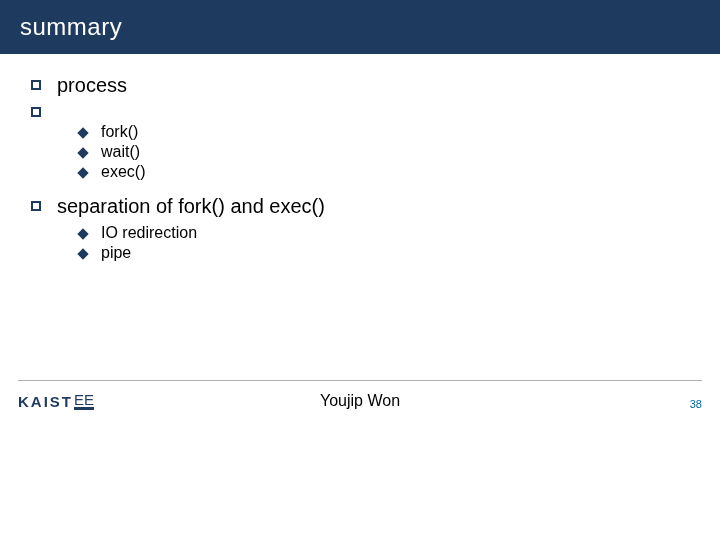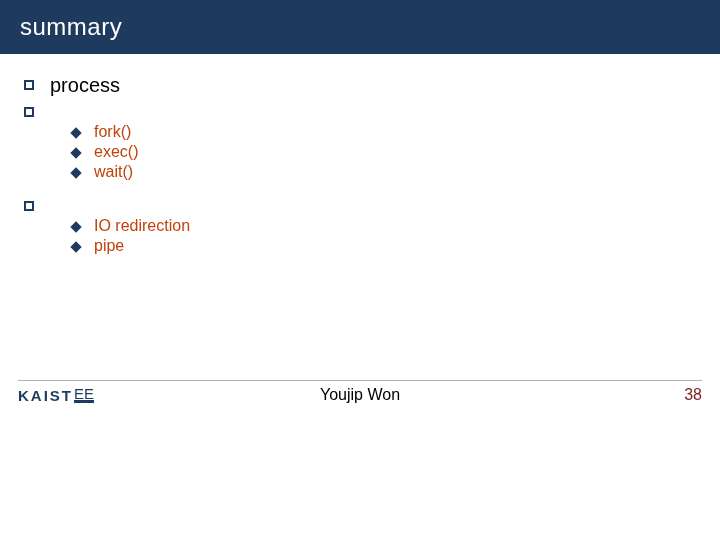--- a/index.html
+++ b/index.html
@@ -1,34 +1,34 @@
 <!DOCTYPE html>
 <html><head>
 <meta charset="utf-8">
 <style>
   * { margin: 0; padding: 0; box-sizing: border-box; }
   html, body { width: 720px; height: 540px; font-family: Arial, Helvetica, sans-serif; background: #fff; }
   .slide { width: 720px; height: 416px; position: relative; display: flex; flex-direction: column; }
   .titlebar { background: #1f3a5f; height: 54px; display: flex; align-items: center; padding-left: 20px; }
   .titlebar-text { color: #ffffff; font-size: 24px; font-weight: 400; letter-spacing: 0.5px; }
-  .content { flex: 1; padding: 20px 20px 0 20px; }
+  .content { flex: 1; padding: 20px 20px 0 27px; }
   .l1 { display: flex; align-items: flex-start; margin-bottom: 4px; }
   .l1 .bullet { width: 10px; height: 10px; border: 2px solid #1f3a5f; margin-top: 6px; margin-right: 16px; flex: none; margin-left: 4px; }
   .l1 .txt { font-size: 20px; color: #000; }
   .l2group { margin: 6px 0 14px 0; }
   .l2 { display: flex; align-items: flex-start; margin-bottom: 2px; padding-left: 52px; }
   .l2 .diamond { width: 8px; height: 8px; background: #1f3a5f; transform: rotate(45deg); margin-top: 6px; margin-right: 14px; flex: none; }
-  .l2 .txt { font-size: 16px; color: #c2410c; }
-  .footer { height: 36px; border-top: 0; display: flex; align-items: center; justify-content: space-between; padding: 0 18px 6px 18px; position: relative; }
+  .l2 .txt { font-size: 16px; color: #000000; }
+  .footer { height: 36px; border-top: 0; display: flex; align-items: flex-end; justify-content: space-between; padding: 0 18px 6px 18px; position: relative; }
   .footer-rule { position: absolute; left: 18px; right: 18px; top: 0; height: 1px; background: #b0b0b0; }
   .logo { display: flex; align-items: center; gap: 0; }
   .logo-main { color: #1f3a5f; font-weight: 900; font-size: 15px; letter-spacing: 2px; font-family: Arial, sans-serif; }
   .logo-sub { color: #1f3a5f; font-weight: 400; font-size: 15px; letter-spacing: 0; margin-left: 1px; border-bottom: 3px solid #1f3a5f; line-height: 0.9; }
   .author { font-size: 16px; color: #000; position: absolute; left: 50%; transform: translateX(-50%); }
-  .pagenum { font-size: 16px; color: #7f1d1d; }
+  .pagenum { font-size: 11px; color: #0369a1; }
 </style>
 </head>
 <body>
 
 <div class="slide">
   <div class="titlebar">
     <div class="titlebar-text">summary</div>
   </div>
 
   <div class="content">
@@ -41,30 +41,31 @@
       <span class="bullet"></span>
     </div>
 
     <div class="l2group">
       <div class="l2">
         <span class="diamond"></span>
         <span class="txt">fork()</span>
       </div>
       <div class="l2">
         <span class="diamond"></span>
-        <span class="txt">exec()</span>
+        <span class="txt">wait()</span>
       </div>
       <div class="l2">
         <span class="diamond"></span>
-        <span class="txt">wait()</span>
+        <span class="txt">exec()</span>
       </div>
     </div>
 
     <div class="l1">
       <span class="bullet"></span>
+      <span class="txt">separation of fork() and exec()</span>
     </div>
 
     <div class="l2group">
       <div class="l2">
         <span class="diamond"></span>
         <span class="txt">IO redirection</span>
       </div>
       <div class="l2">
         <span class="diamond"></span>
         <span class="txt">pipe</span>

